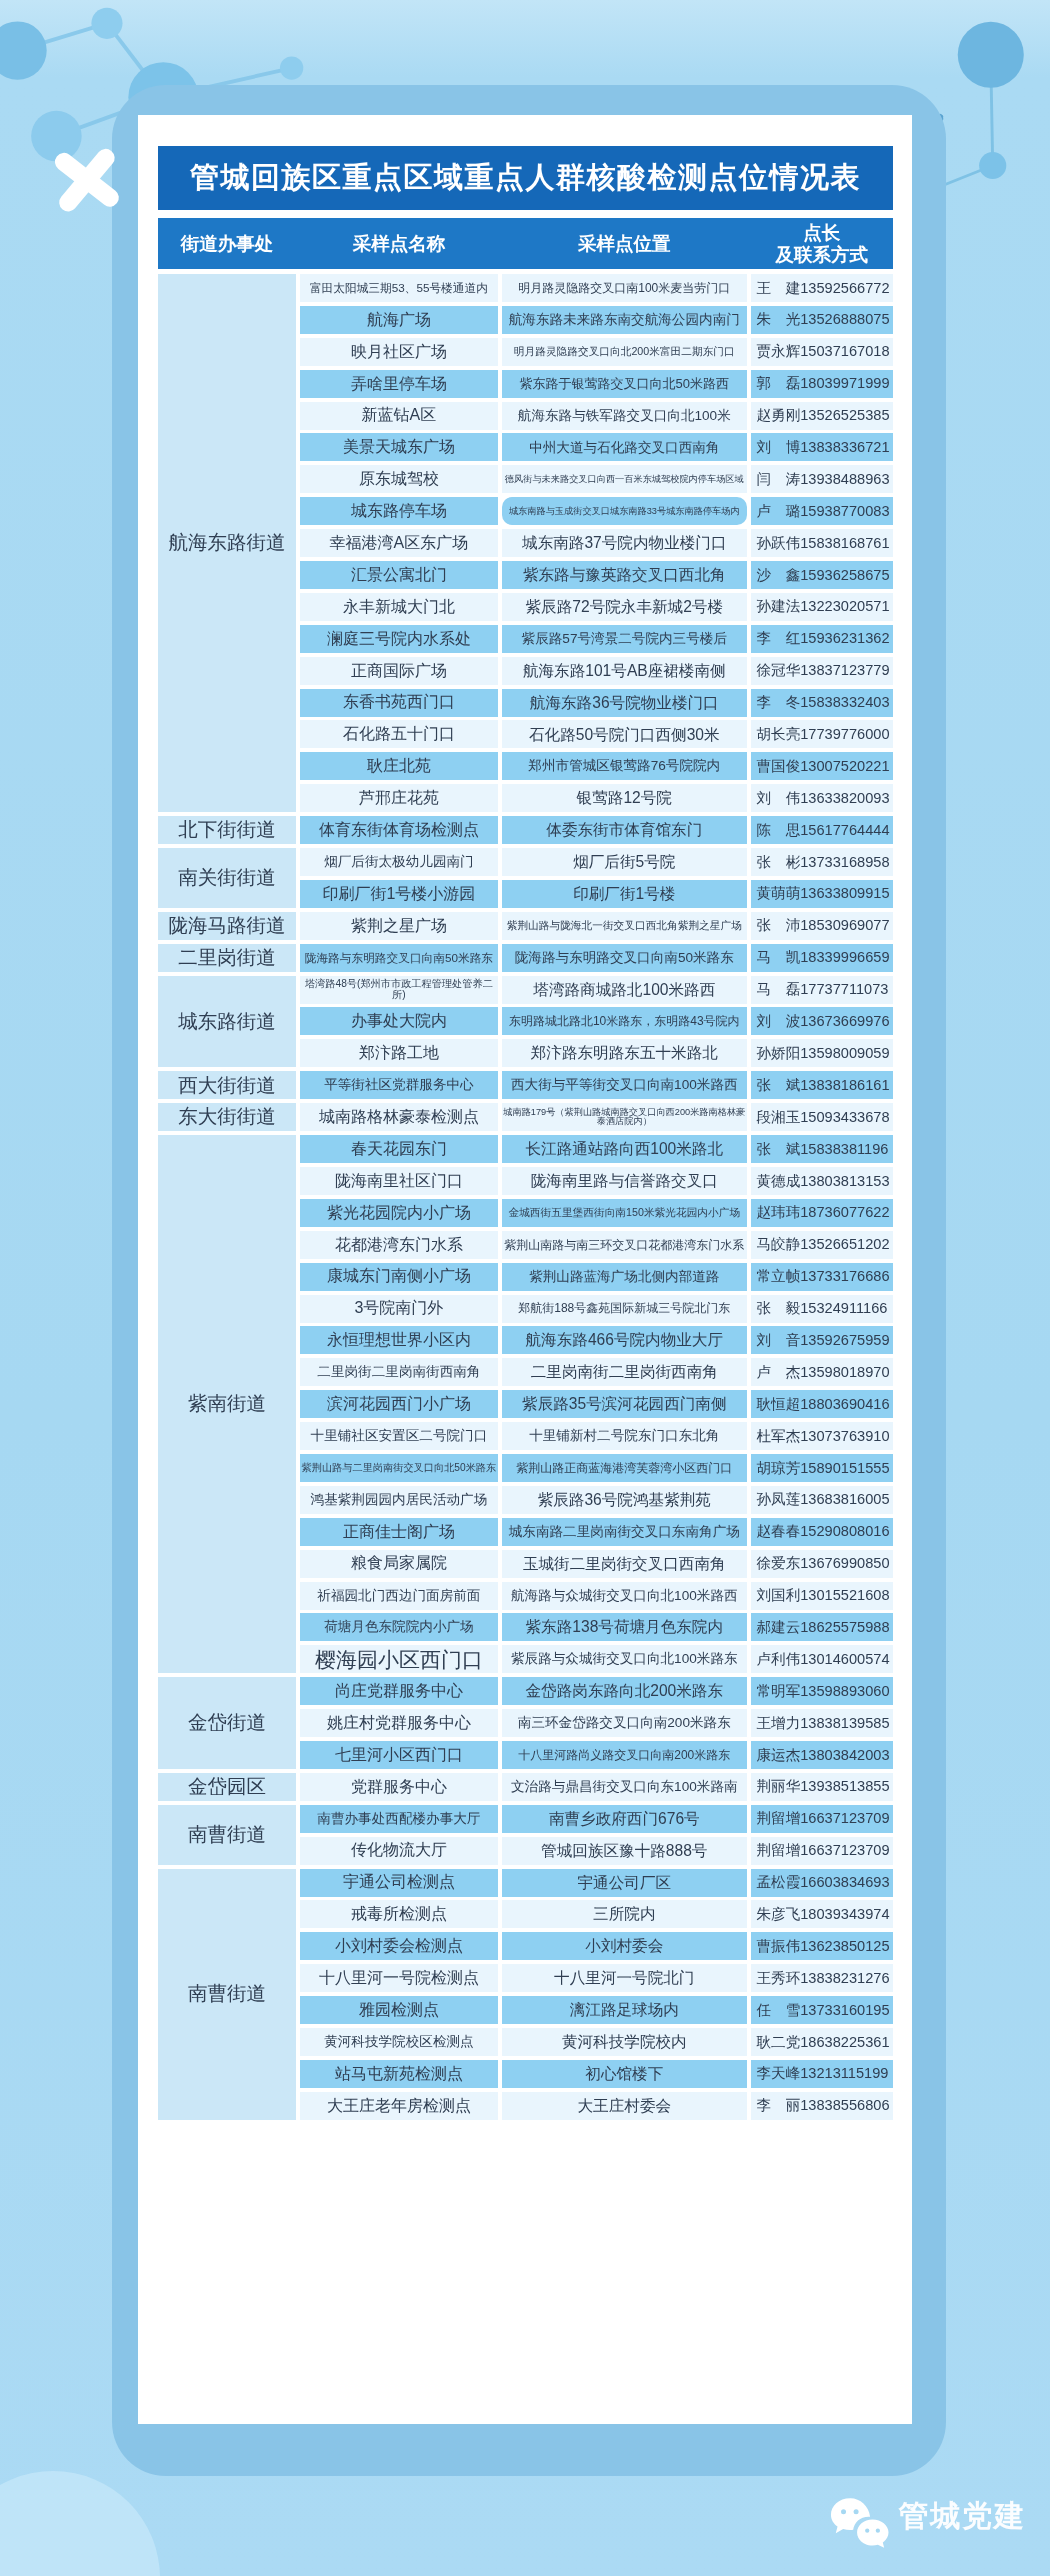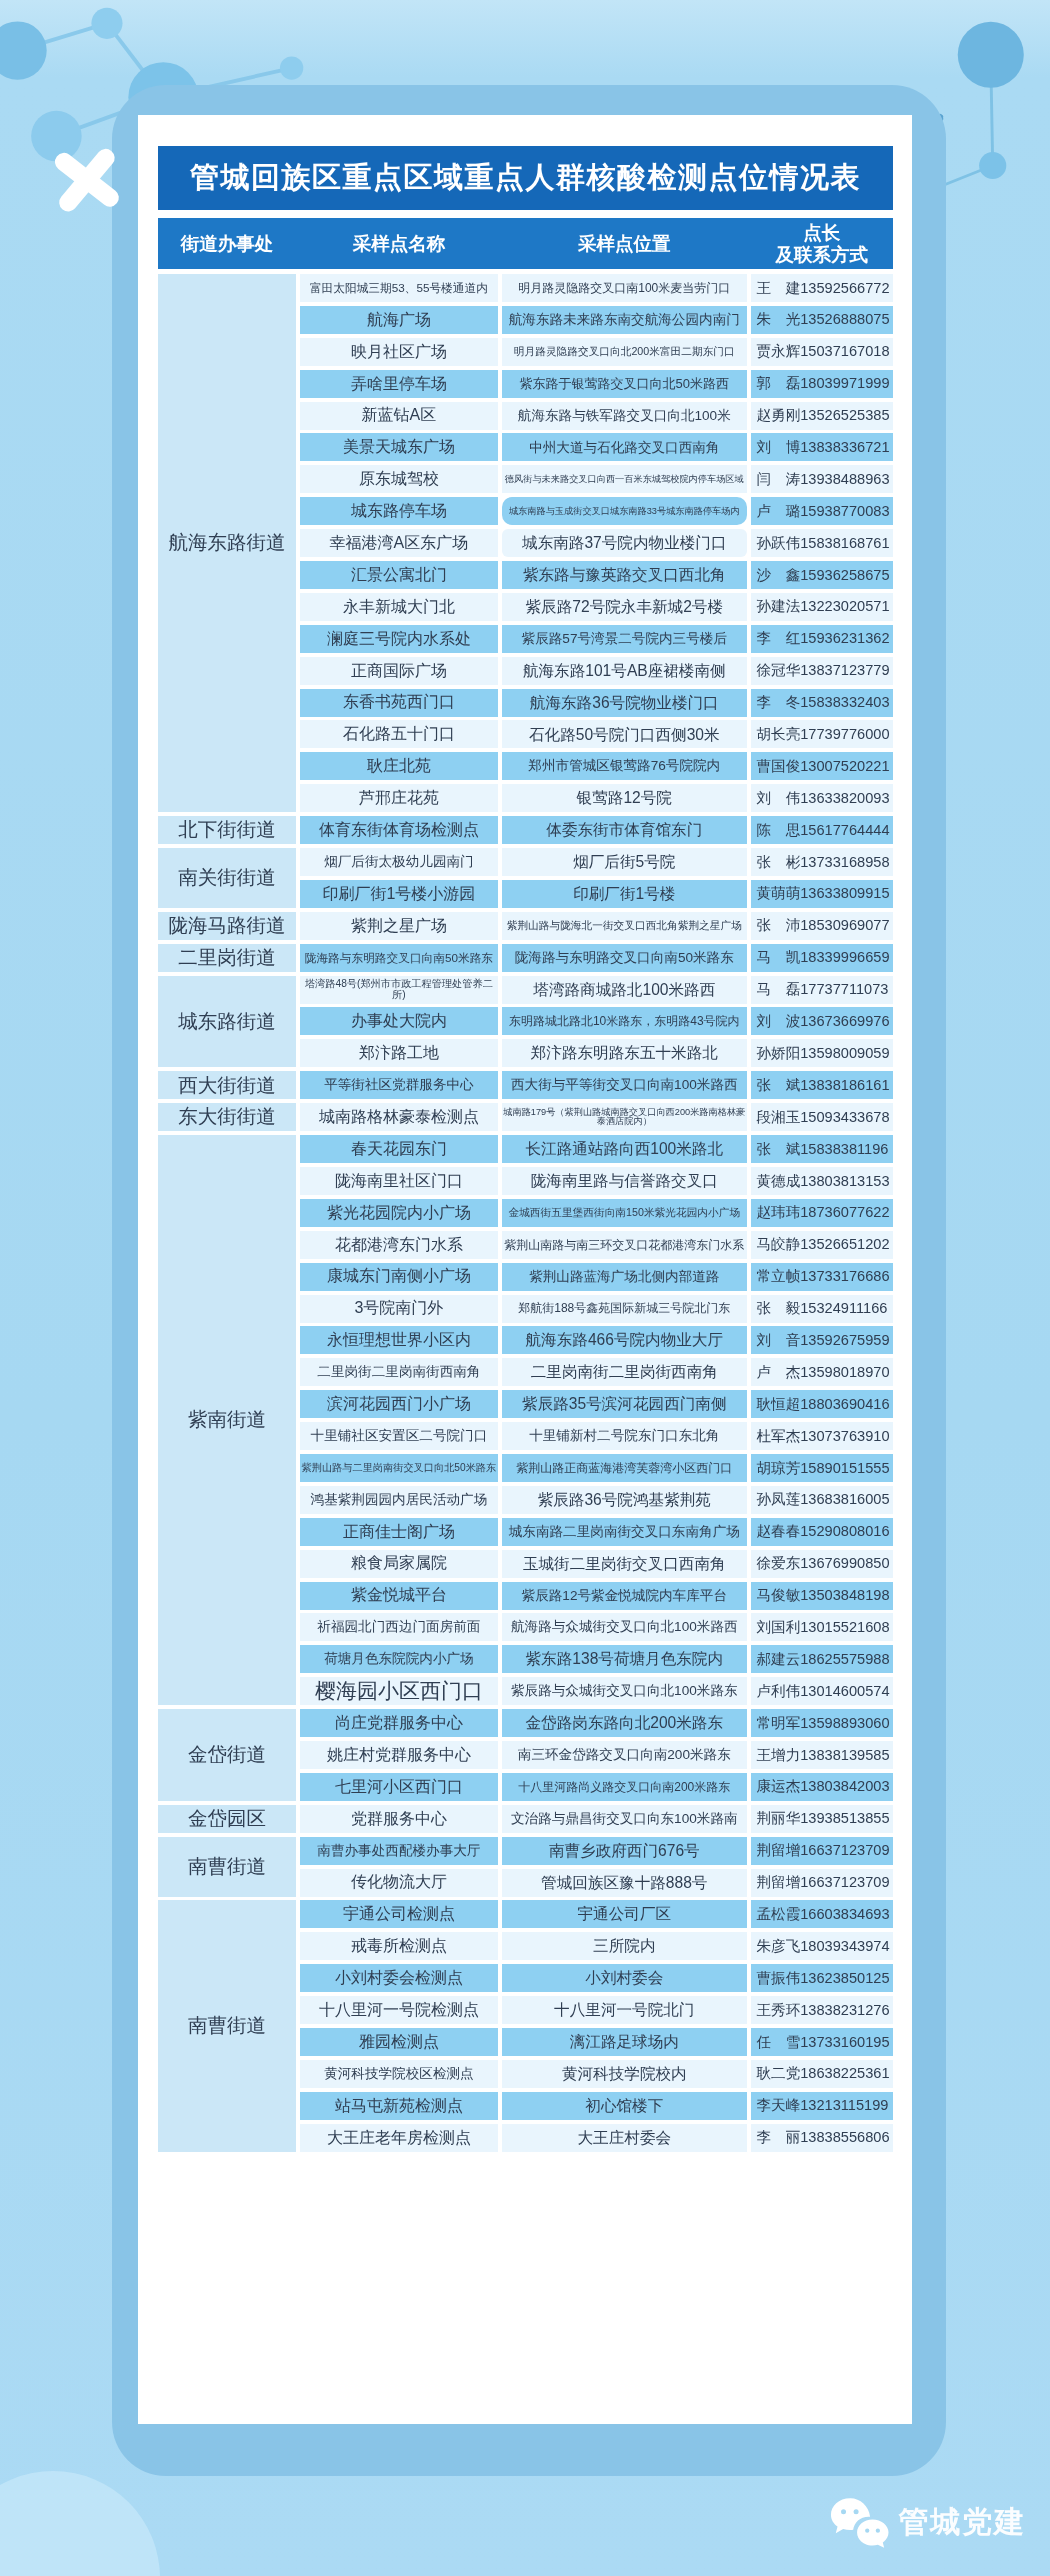--- a/index.html
+++ b/index.html
@@ -48,21 +48,21 @@
   .data-row.light .cell{background:#e9f5fd;}
   .data-row.dark .cell{background:#8ed0f2;}
   .cell.contact-cell{justify-content:flex-start;padding-left:5.8px;font-size:14.6px;white-space:nowrap;}
   .x-mark{position:absolute;left:51px;top:144px;width:72px;height:72px;}
   .x-mark i{
     position:absolute;left:27px;top:-1.9px;width:17.5px;height:76px;background:#ffffff;border-radius:8.8px;display:block;
   }
   .x-mark i:nth-child(1){transform:rotate(40deg);}
   .x-mark i:nth-child(2){transform:rotate(-52deg);}
   .watermark{
-    position:absolute;right:25px;top:2496px;display:flex;align-items:center;gap:9.7px;
+    position:absolute;right:25px;top:2496px;display:flex;gap:9.7px;
   }
   .watermark .wm-text{
     color:rgba(255,255,255,0.95);font-size:30px;font-weight:bold;letter-spacing:1.9px;
   }
 </style>
 </head>
 <body>
 
 <svg class="deco" style="left:0;top:0;" width="350" height="243" viewBox="0 0 360 250">
   <g stroke="#86c7ea" stroke-width="4" opacity="0.9">
@@ -157,21 +157,21 @@
           <div class="cell loc-cell" style="font-size: 9.2px;">德风街与未来路交叉口向西一百米东城驾校院内停车场区域</div>
           <div class="cell contact-cell">闫　涛13938488963</div>
         </div>
         <div class="data-row dark">
           <div class="cell name-cell" style="font-size: 16px;">城东路停车场</div>
           <div class="cell loc-cell" style="font-size: 9.2px; border-radius: 10px;">城东南路与玉成街交叉口城东南路33号城东南路停车场内</div>
           <div class="cell contact-cell">卢　璐15938770083</div>
         </div>
         <div class="data-row light">
           <div class="cell name-cell" style="font-size: 16px;">幸福港湾A区东广场</div>
-          <div class="cell loc-cell" style="font-size: 15.6px; border-radius: 6px;">城东南路37号院内物业楼门口</div>
+          <div class="cell loc-cell" style="font-size: 15.6px;">城东南路37号院内物业楼门口</div>
           <div class="cell contact-cell">孙跃伟15838168761</div>
         </div>
         <div class="data-row dark">
           <div class="cell name-cell" style="font-size: 16px;">汇景公寓北门</div>
           <div class="cell loc-cell" style="font-size: 15.6px;">紫东路与豫英路交叉口西北角</div>
           <div class="cell contact-cell">沙　鑫15936258675</div>
         </div>
         <div class="data-row light">
           <div class="cell name-cell" style="font-size: 16px;">永丰新城大门北</div>
           <div class="cell loc-cell" style="font-size: 15.6px;">紫辰路72号院永丰新城2号楼</div>
@@ -359,25 +359,20 @@
         </div>
         <div class="data-row dark">
           <div class="cell name-cell" style="font-size: 16px;">正商佳士阁广场</div>
           <div class="cell loc-cell" style="font-size: 13.6px;">城东南路二里岗南街交叉口东南角广场</div>
           <div class="cell contact-cell">赵春春15290808016</div>
         </div>
         <div class="data-row light">
           <div class="cell name-cell" style="font-size: 16px;">粮食局家属院</div>
           <div class="cell loc-cell" style="font-size: 15.6px;">玉城街二里岗街交叉口西南角</div>
           <div class="cell contact-cell">徐爱东13676990850</div>
-        </div>
-        <div class="data-row dark">
-          <div class="cell name-cell" style="font-size: 16px;">紫金悦城平台</div>
-          <div class="cell loc-cell" style="font-size: 13.6px;">紫辰路12号紫金悦城院内车库平台</div>
-          <div class="cell contact-cell">马俊敏13503848198</div>
         </div>
         <div class="data-row light">
           <div class="cell name-cell" style="font-size: 13.6px;">祈福园北门西边门面房前面</div>
           <div class="cell loc-cell" style="font-size: 13.6px;">航海路与众城街交叉口向北100米路西</div>
           <div class="cell contact-cell">刘国利13015521608</div>
         </div>
         <div class="data-row dark">
           <div class="cell name-cell" style="font-size: 13.6px;">荷塘月色东院院内小广场</div>
           <div class="cell loc-cell" style="font-size: 15.6px;">紫东路138号荷塘月色东院内</div>
           <div class="cell contact-cell">郝建云18625575988</div>

